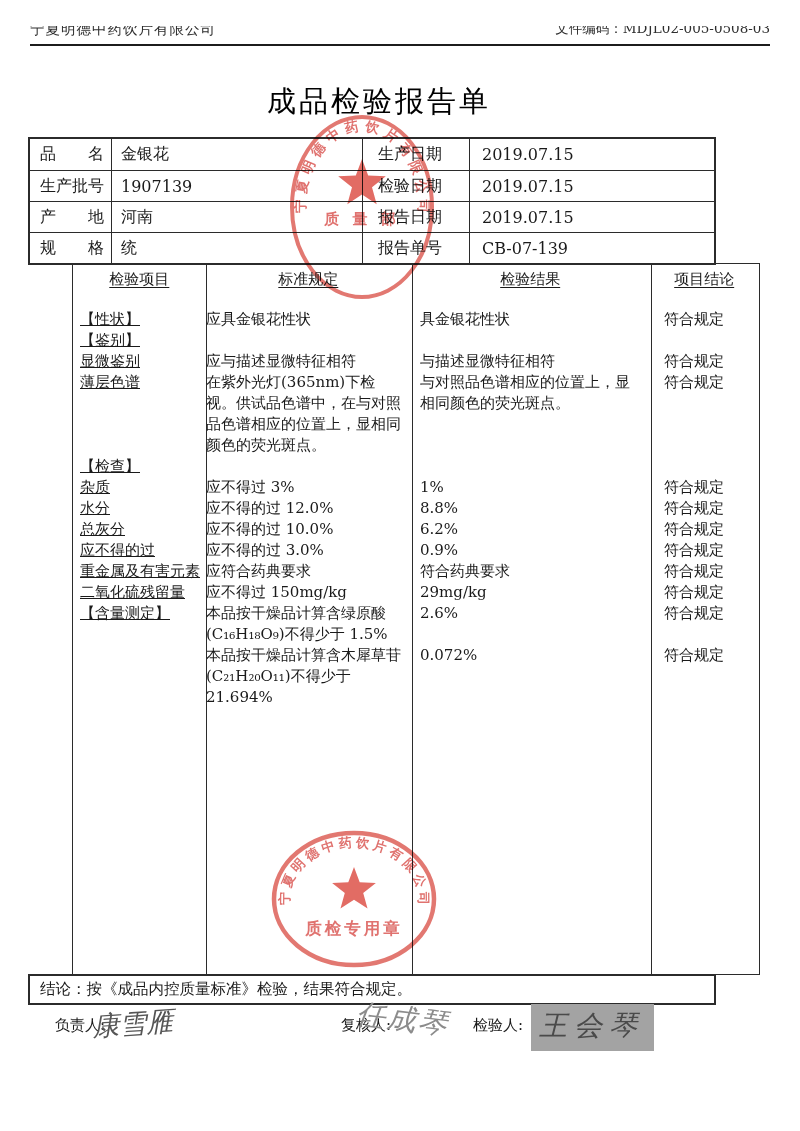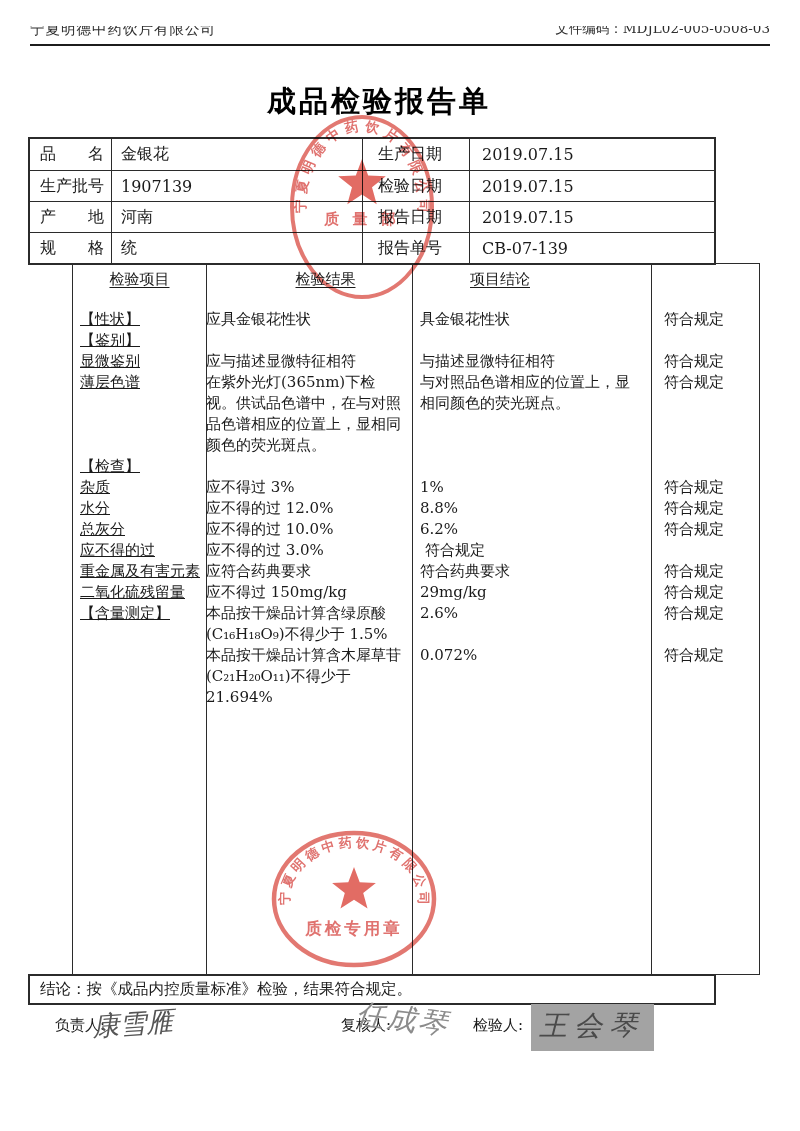--- a/index.html
+++ b/index.html
@@ -10,21 +10,21 @@
   }
 
   
   .hdr-clip{position:absolute;left:30px;top:26px;width:740px;height:16px;overflow:hidden;}
   .hdr-company{position:absolute;left:0;top:-6px;font-size:14.5px;color:#2e2e2e;letter-spacing:1px;white-space:nowrap;}
   .hdr-code{position:absolute;right:0;top:-6px;font-size:13.5px;color:#2e2e2e;white-space:nowrap;}
   .hdr-rule{position:absolute;left:30px;top:44px;width:740px;height:0;border-top:2px solid #1c1c1c;}
 
   
   .title{position:absolute;top:82px;left:16px;right:58px;text-align:center;
-    font-size:29px;font-weight:bold;letter-spacing:3px;color:#000;}
+    font-size:29px;font-weight:normal;letter-spacing:3px;color:#000;}
 
   
   .info-table{position:absolute;left:28px;top:137px;width:688px;
     border:2px solid #2b2b2b;box-sizing:border-box;
     display:grid;grid-template-columns:82px 251px 107px 246px;font-size:16px;}
   .info-cell{height:31px;box-sizing:border-box;display:flex;align-items:center;
     border-top:1.5px solid #2b2b2b;white-space:pre;}
   .info-cell.r0{border-top:none;}
   .info-cell.lab1{padding-left:10px;border-right:1.5px solid #2b2b2b;}
   .info-cell.val1{padding-left:9px;border-right:1.5px solid #2b2b2b;}
@@ -100,20 +100,21 @@
     <div class="info-cell val2">CB-07-139</div>
   </div>
 
   <div class="insp-table">
     <div class="vline vl1"></div>
     <div class="vline vl2"></div>
     <div class="vline vl3"></div>
 
     <div class="insp-head">
       <span class="h1">检验项目</span>
+      <span class="h2">标准规定</span>
       <span class="h3">检验结果</span>
       <span class="h4">项目结论</span>
     </div>
 
     <div class="insp-body">
       <div class="irow">
         <div class="c1">【性状】</div>
         <div class="c2">应具金银花性状</div>
         <div class="c3">具金银花性状</div>
         <div class="c4">符合规定</div>
@@ -156,20 +157,21 @@
       </div>
       <div class="irow">
         <div class="c1">总灰分</div>
         <div class="c2">应不得的过 10.0%</div>
         <div class="c3">6.2%</div>
         <div class="c4">符合规定</div>
       </div>
       <div class="irow">
         <div class="c1">应不得的过</div>
         <div class="c2">应不得的过 3.0%</div>
+        <div class="c3">0.9%</div>
         <div class="c4">符合规定</div>
       </div>
       <div class="irow">
         <div class="c1">重金属及有害元素</div>
         <div class="c2">应符合药典要求</div>
         <div class="c3">符合药典要求</div>
         <div class="c4">符合规定</div>
       </div>
       <div class="irow">
         <div class="c1">二氧化硫残留量</div>

